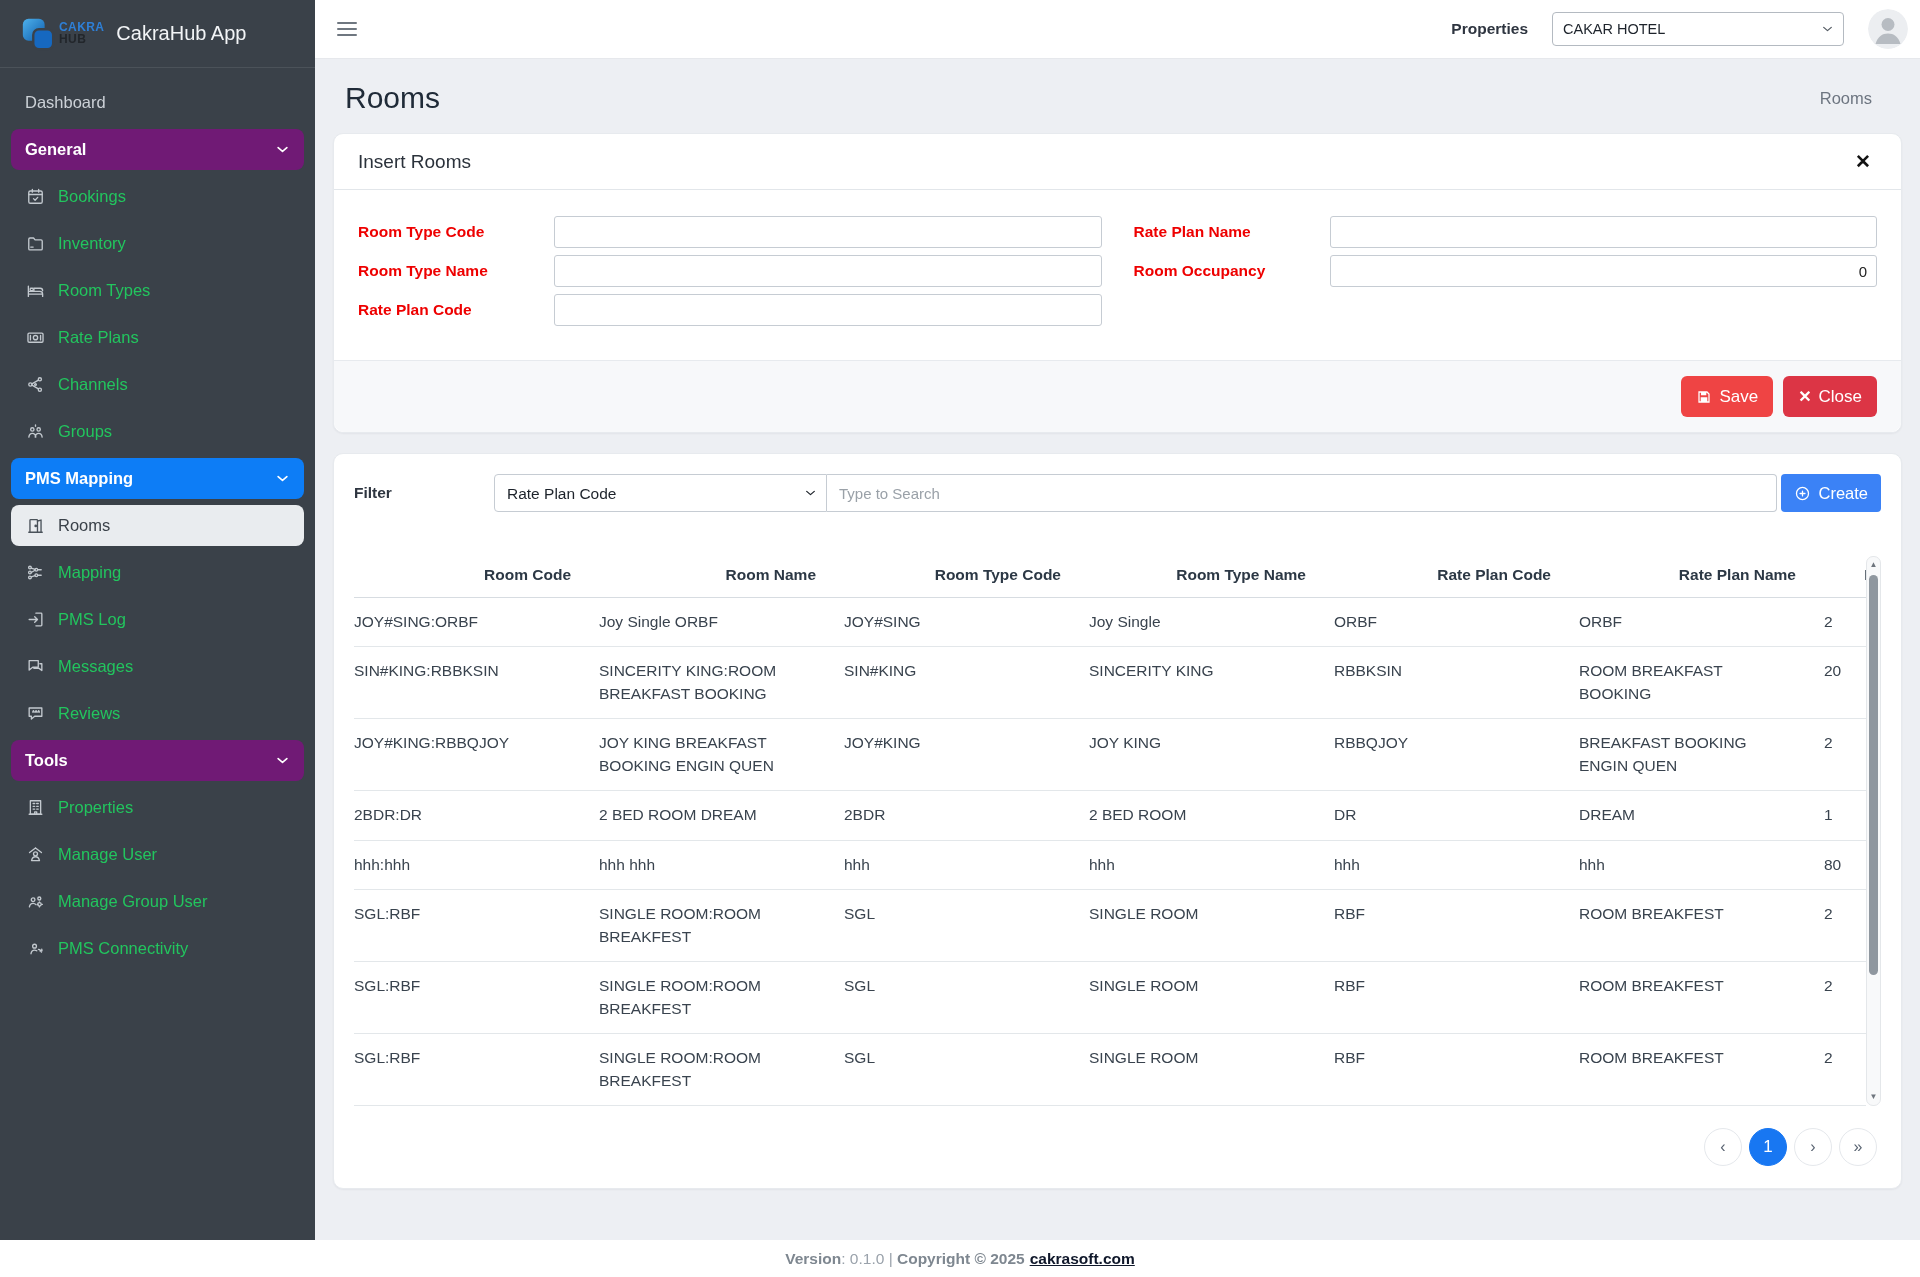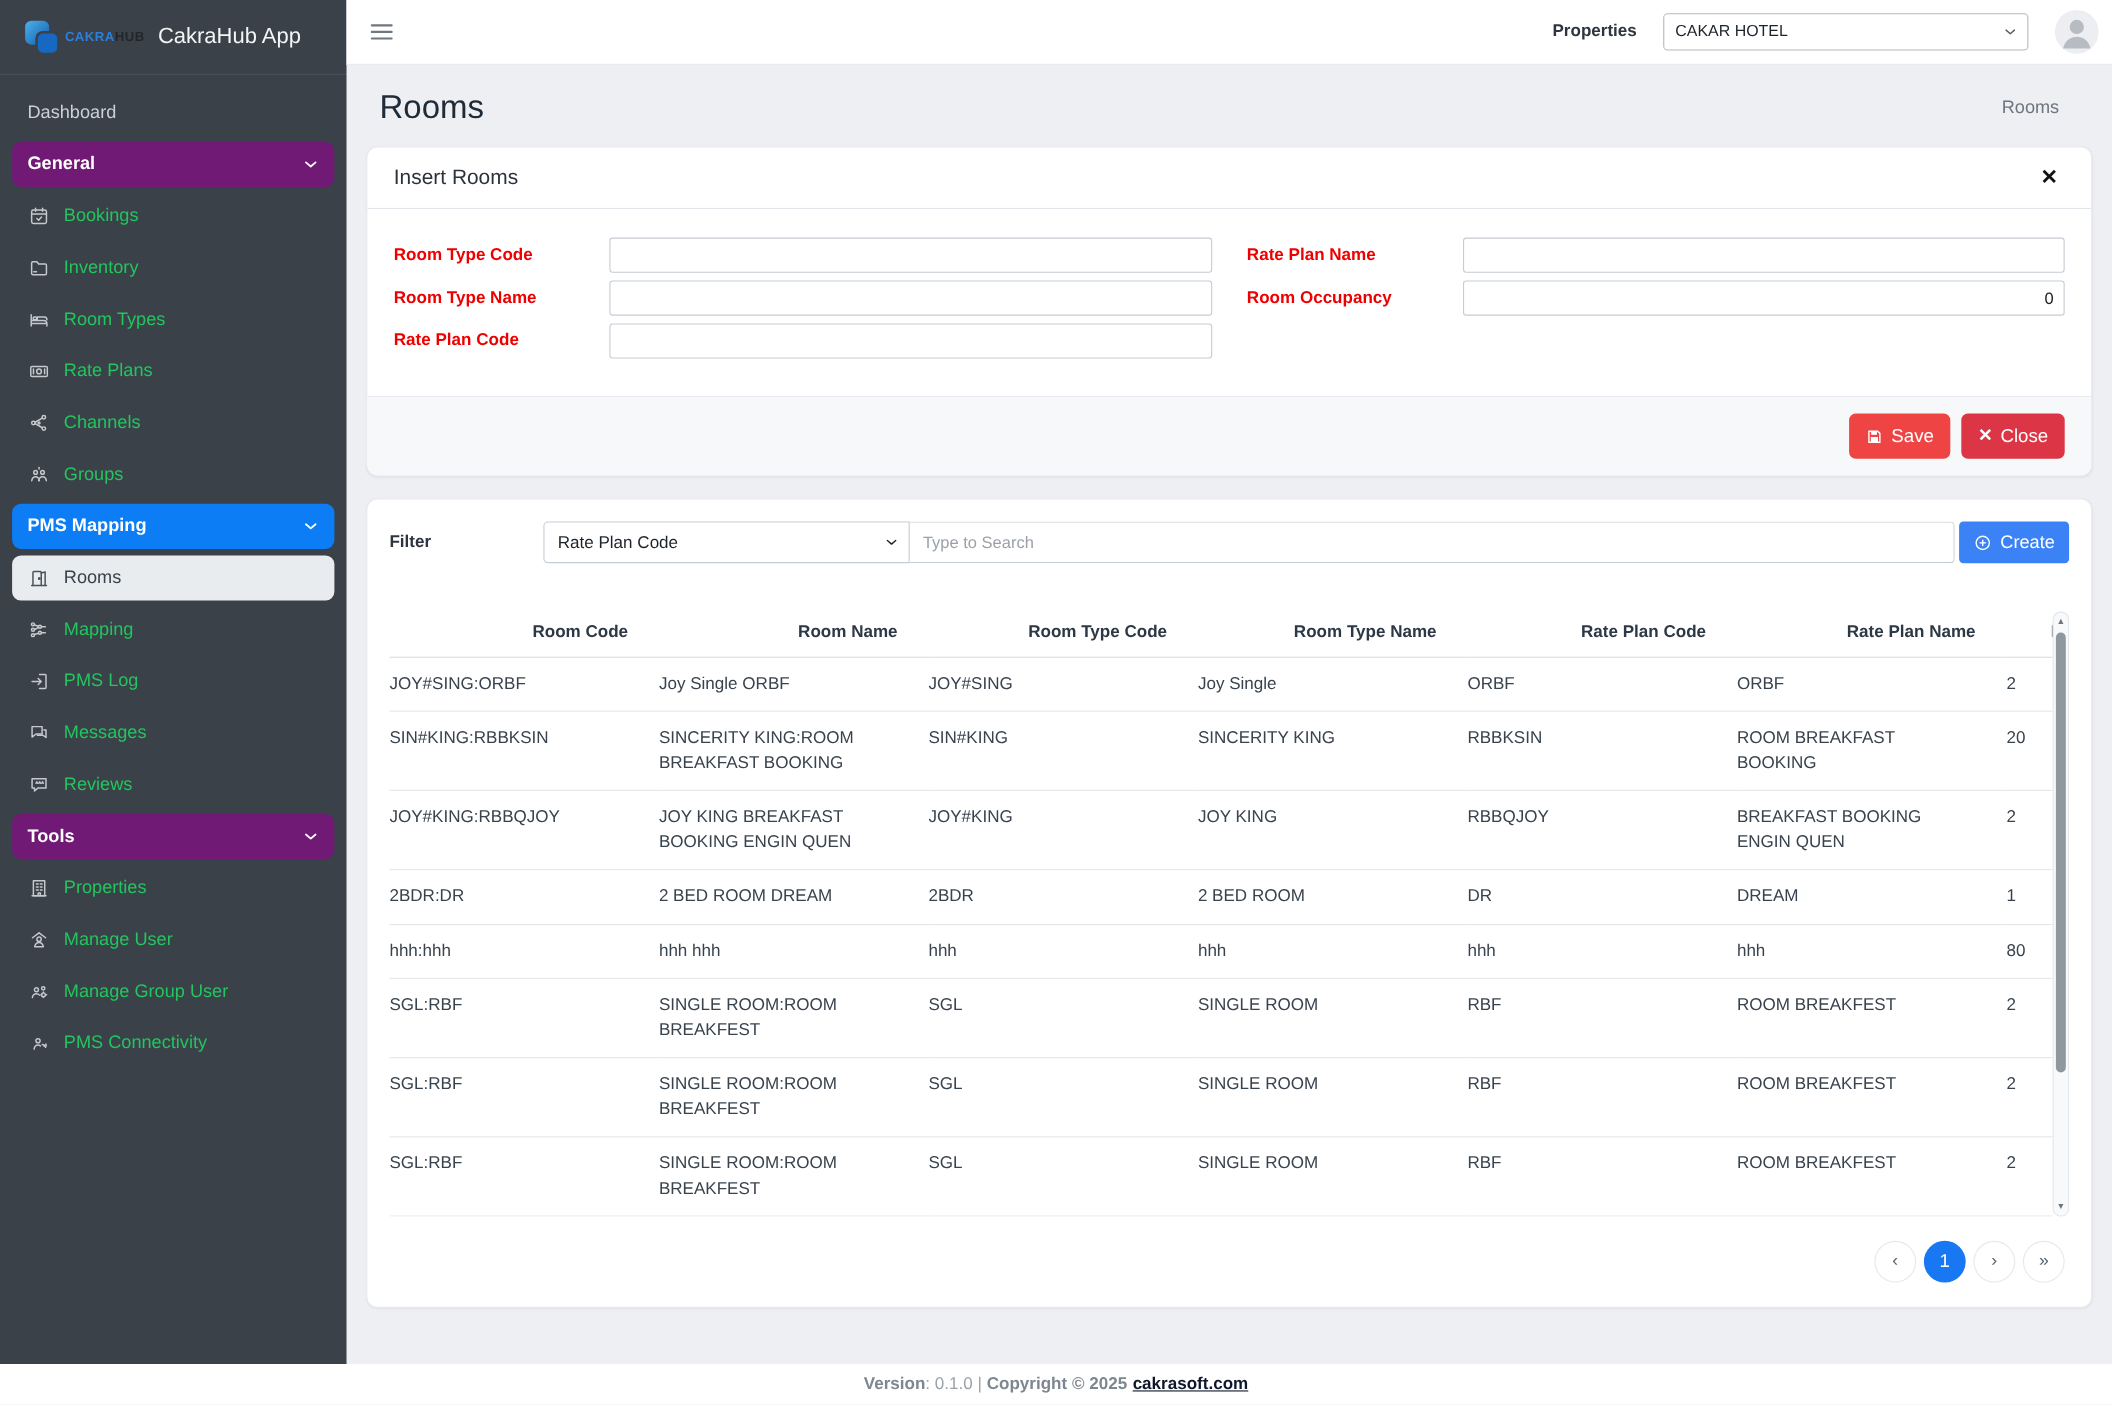--- a/index.html
+++ b/index.html
@@ -5,21 +5,21 @@
   *{box-sizing:border-box}
   html,body{margin:0;padding:0}
   body{width:1920px;height:1277px;font-family:"Liberation Sans",sans-serif;overflow:hidden;background:#edeff3}
   .app{height:100%;display:flex;flex-direction:column}
   .main-row{flex:1;display:flex;min-height:0}
 
   
   .sidebar{width:315px;background:#3a4149;color:#ccd1d7;display:flex;flex-direction:column;flex-shrink:0}
   .brand{height:68px;display:flex;align-items:center;padding:0 16px 0 20px;border-bottom:1px solid rgba(255,255,255,.09);cursor:pointer}
   .logo{display:flex;align-items:center;gap:3px}
-  .logo-text{display:flex;flex-direction:row;line-height:.92;font-weight:bold;font-size:12px;letter-spacing:.4px}
+  .logo-text{display:flex;flex-direction:column;line-height:.92;font-weight:bold;font-size:12px;letter-spacing:.4px}
   .logo-text .l1{color:#2e7fd6}
   .logo-text .l2{color:#22262b}
   .app-title{color:#f2f4f6;font-size:20px;margin-left:12px;font-weight:400}
   #sidebar-menu{flex:1;padding:14px 11px;overflow:hidden}
   .nav-item{display:flex;align-items:center;height:41px;margin-bottom:6px;border-radius:8px;padding:0 14px;font-size:16.5px;cursor:pointer}
   .nav-plain{color:#ccd1d7}
   .nav-section{background:#701a75;color:#fff;font-weight:700}
   .nav-section.active{background:#0d7df6}
   .nav-chevron{margin-left:auto;display:flex;color:#fff}
   .nav-icon{width:20px;height:20px;margin-right:13px;display:flex;align-items:center;justify-content:center;color:#c3c9cf}
@@ -31,21 +31,21 @@
 
   
   .main-col{flex:1;display:flex;flex-direction:column;min-width:0}
   .topbar{height:59px;background:#fff;display:flex;align-items:center;padding:0 12px 0 16px;border-bottom:1px solid #e6e8ec;flex-shrink:0}
   .hamburger{background:none;border:none;display:flex;flex-direction:column;gap:3.5px;cursor:pointer;padding:6px}
   .hamburger span{width:20px;height:2.5px;background:#6f7780;border-radius:1px}
   .topbar-right{margin-left:auto;display:flex;align-items:center;gap:24px}
   .prop-label{font-weight:700;font-size:15.5px;color:#2e3540}
   .select-wrap{position:relative}
   .select-wrap select{appearance:none;-webkit-appearance:none;font-family:inherit;background:#fff;cursor:pointer}
-  .property-select select{width:332px;height:34px;border:1px solid #b4bac1;border-radius:4px;padding:0 30px 0 10px;font-size:14.5px;color:#1d232b}
+  .property-select select{width:292px;height:34px;border:1px solid #b4bac1;border-radius:4px;padding:0 30px 0 10px;font-size:14.5px;color:#1d232b}
   .sel-chev{position:absolute;right:10px;top:50%;transform:translateY(-50%);pointer-events:none;color:#555c64;display:flex}
   .sel-chev svg{width:13px;height:13px}
   .avatar{width:40px;height:40px;border-radius:50%;overflow:hidden;display:block;cursor:pointer;flex-shrink:0}
 
   
   .content{flex:1;padding:0 18px;min-height:0}
   .page-head{display:flex;align-items:center;justify-content:space-between;padding:22px 30px 18px 12px}
   .page-head h1{margin:0;font-size:30px;font-weight:500;color:#202b38}
   .breadcrumb{color:#6d7580;font-size:16.5px}
 

